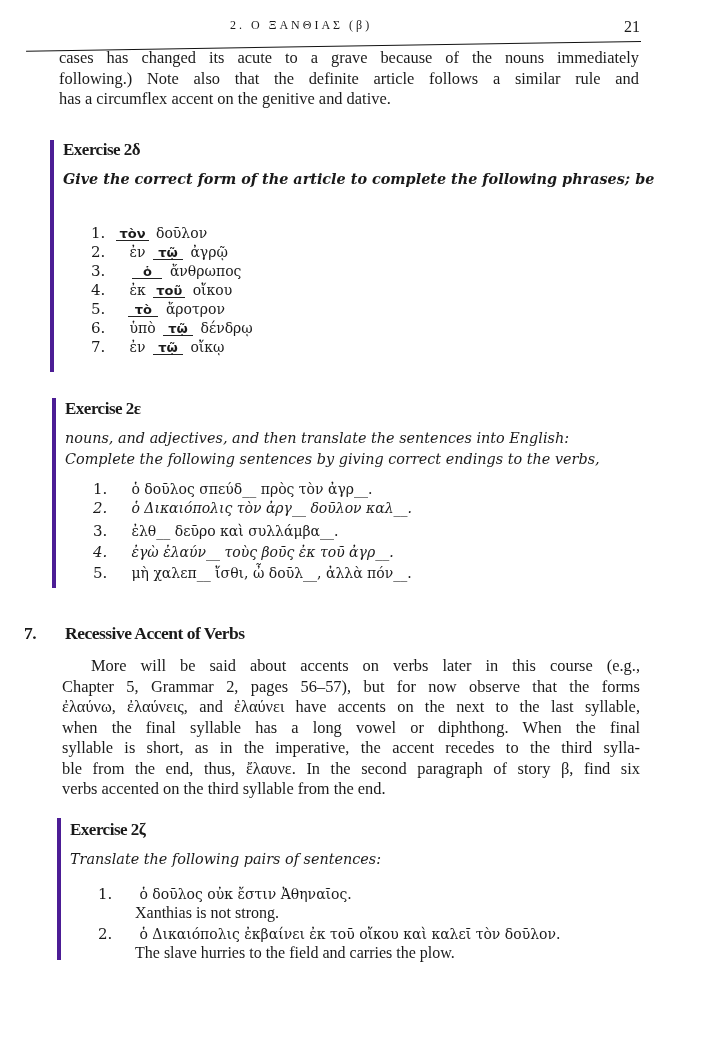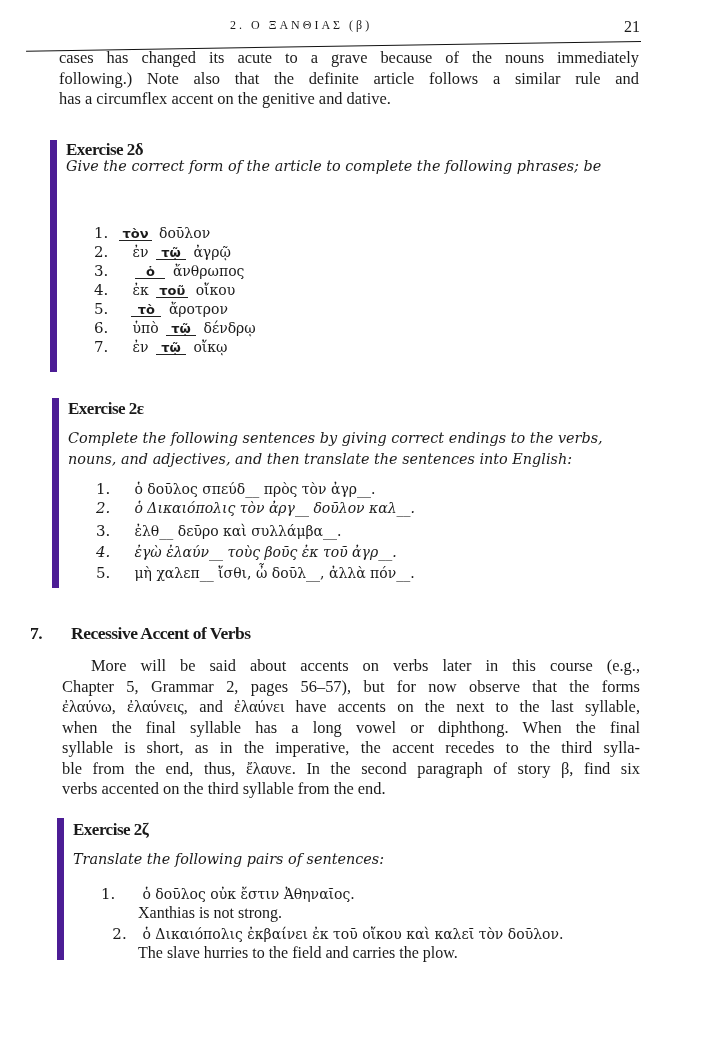--- a/index.html
+++ b/index.html
@@ -26,21 +26,21 @@
     .para {
       position: absolute; left: 59px; width: 580px;
       font-family: "Liberation Serif", serif; font-size: 16.4px; line-height: 20.5px;
       text-align: justify;
     }
     .para .line { display: block; white-space: nowrap; text-align-last: justify; }
     .para .line.last { text-align-last: left; }
 
     
     .exbox {
-      position: absolute; border-left: 7px solid #4c1d95;
+      position: absolute; border-left: 4px solid #4c1d95;
     }
     .ex-title {
       position: absolute; left: 9px;
       font-family: "Liberation Serif", serif; font-weight: bold; font-size: 17px;
       letter-spacing: -0.5px;
     }
     .ex-instr {
       position: absolute; left: 9px; width: 580px;
       font-family: "DejaVu Serif", serif; font-style: italic; font-size: 14.4px; line-height: 21px;
     }
@@ -52,21 +52,21 @@
     }
     .item .num { display: inline-block; width: 34px; font-size: 15px; }
     .item .greek { font-family: "DejaVu Serif", serif; font-size: 14px; }
     .item .hand {
       display: inline-block; font-family: "DejaVu Sans", sans-serif; font-weight: bold;
       font-size: 13px; border-bottom: 1.3px solid #222; padding: 0 3px; min-width: 24px;
       text-align: center; line-height: 13px; margin: 0 3px;
     }
 
     .sec-title {
-      position: absolute; left: 30px; top: 623px;
+      position: absolute; left: 24px; top: 623px;
       font-family: "Liberation Serif", serif; font-weight: bold; font-size: 17.5px;
       letter-spacing: -0.5px;
     }
     .sec-title .snum { display: inline-block; width: 41px; }
 
     .trans { font-family: "Liberation Serif", serif; font-size: 16px; }
   </style>
 </head>
 <body>
 
@@ -79,21 +79,21 @@
   <div class="head-rule"></div>
 
   <div class="para" style="top:48px;">
     <span class="line">cases has changed its acute to a grave because of the nouns immediately</span>
     <span class="line">following.) Note also that the definite article follows a similar rule and</span>
     <span class="line last">has a circumflex accent on the genitive and dative.</span>
   </div>
 
   <div class="exbox" style="left:50px; top:140px; height:232px; width:600px;">
     <div class="ex-title" style="top:0px;">Exercise 2δ</div>
-    <div class="ex-instr" style="top:16px;">
+    <div class="ex-instr" style="top:28px;font-weight:bold;">
       <span class="line">Give the correct form of the article to complete the following phrases; be</span>
     </div>
 
     <div class="item" style="top:84px;">
       <span class="num" style="width:18px;">1.</span>
       <span class="hand">τὸν</span>
       <span class="greek">δοῦλον</span>
     </div>
     <div class="item" style="top:103px;">
       <span class="num">2.</span>
@@ -127,22 +127,22 @@
       <span class="num">7.</span>
       <span class="greek">ἐν</span>
       <span class="hand">τῷ</span>
       <span class="greek">οἴκῳ</span>
     </div>
   </div>
 
   <div class="exbox" style="left:52px; top:398px; height:190px; width:600px;">
     <div class="ex-title" style="top:1px;">Exercise 2ε</div>
     <div class="ex-instr" style="top:30px;">
+      <span class="line">nouns, and adjectives, and then translate the sentences into English:</span>
       <span class="line">Complete the following sentences by giving correct endings to the verbs,</span>
-      <span class="line">nouns, and adjectives, and then translate the sentences into English:</span>
     </div>
     <div class="item" style="top:82px;">
       <span class="num">1.</span>
       <span class="greek">ὁ δοῦλος σπεύδ__ πρὸς τὸν ἀγρ__.</span>
     </div>
     <div class="item" style="top:101px;font-style:italic;">
       <span class="num">2.</span>
       <span class="greek">ὁ Δικαιόπολις τὸν ἀργ__ δοῦλον καλ__.</span>
     </div>
     <div class="item" style="top:124px;">
@@ -175,20 +175,20 @@
   <div class="exbox" style="left:57px; top:818px; height:142px; width:600px;">
     <div class="ex-title" style="top:2px;">Exercise 2ζ</div>
     <div class="ex-instr" style="top:31px;">
       <span class="line">Translate the following pairs of sentences:</span>
     </div>
     <div class="item" style="top:67px;">
       <span class="num" style="width:37px;">1.</span>
       <span class="greek">ὁ δοῦλος οὐκ ἔστιν Ἀθηναῖος.</span>
     </div>
     <div class="item trans" style="top:86px; left:46px;">Xanthias is not strong.</div>
-    <div class="item" style="top:107px;text-align:center;">
+    <div class="item" style="top:107px;">
       <span class="num" style="width:37px;">2.</span>
       <span class="greek">ὁ Δικαιόπολις ἐκβαίνει ἐκ τοῦ οἴκου καὶ καλεῖ τὸν δοῦλον.</span>
     </div>
     <div class="item trans" style="top:126px; left:46px;">The slave hurries to the field and carries the plow.</div>
   </div>
 
 </div>
 
 </body></html>

